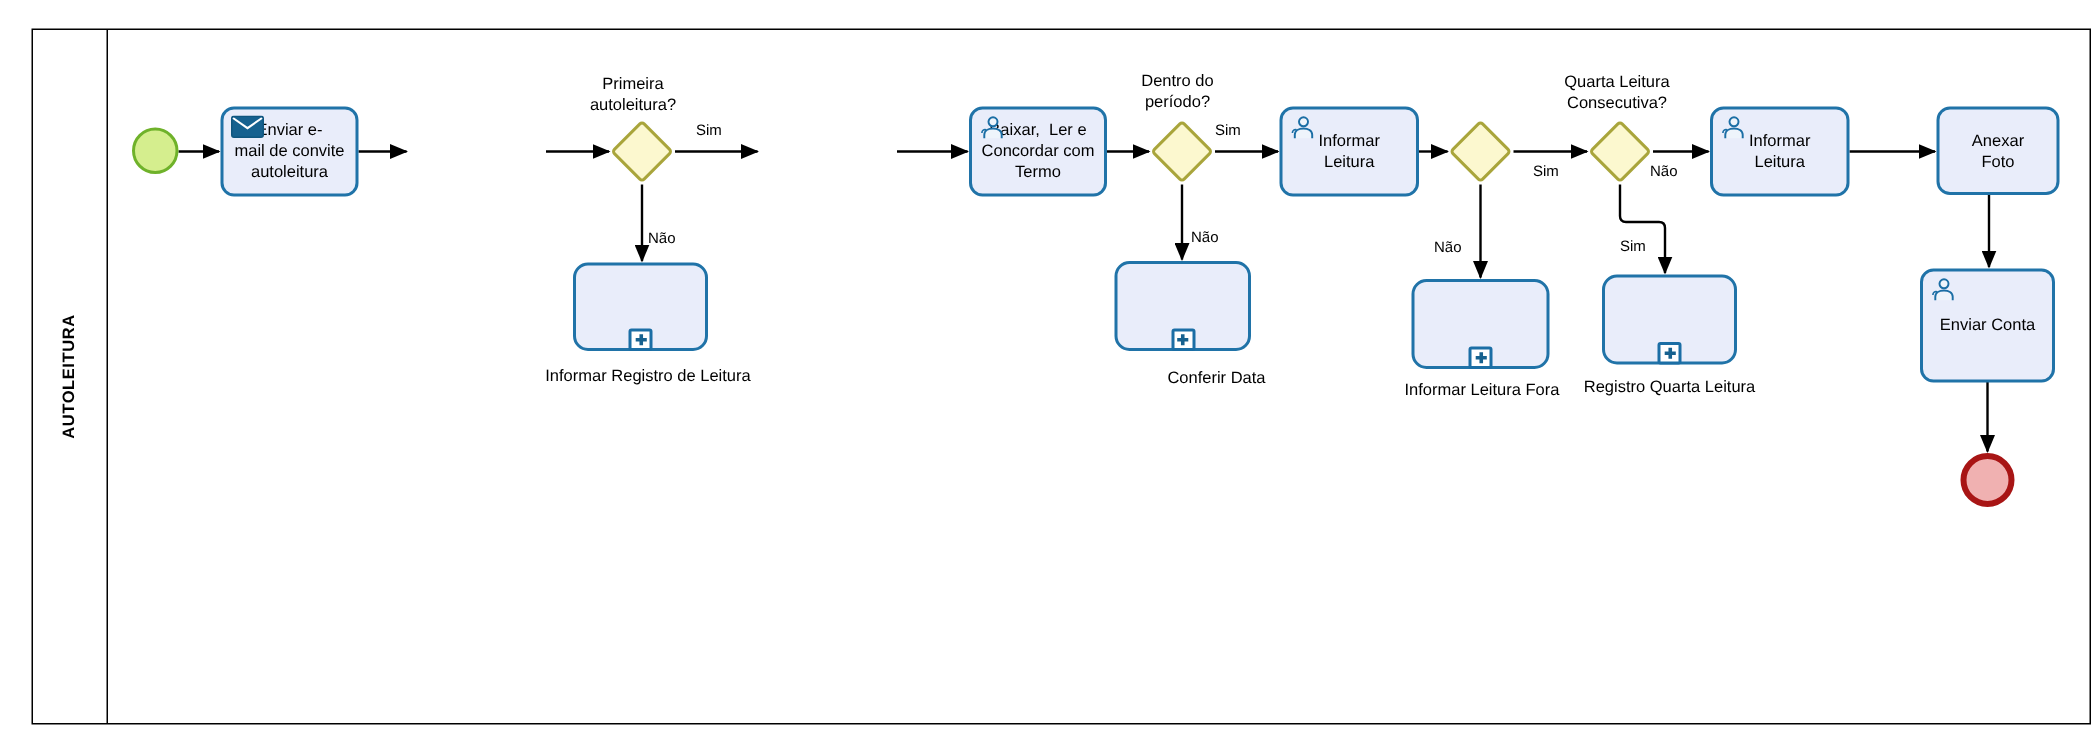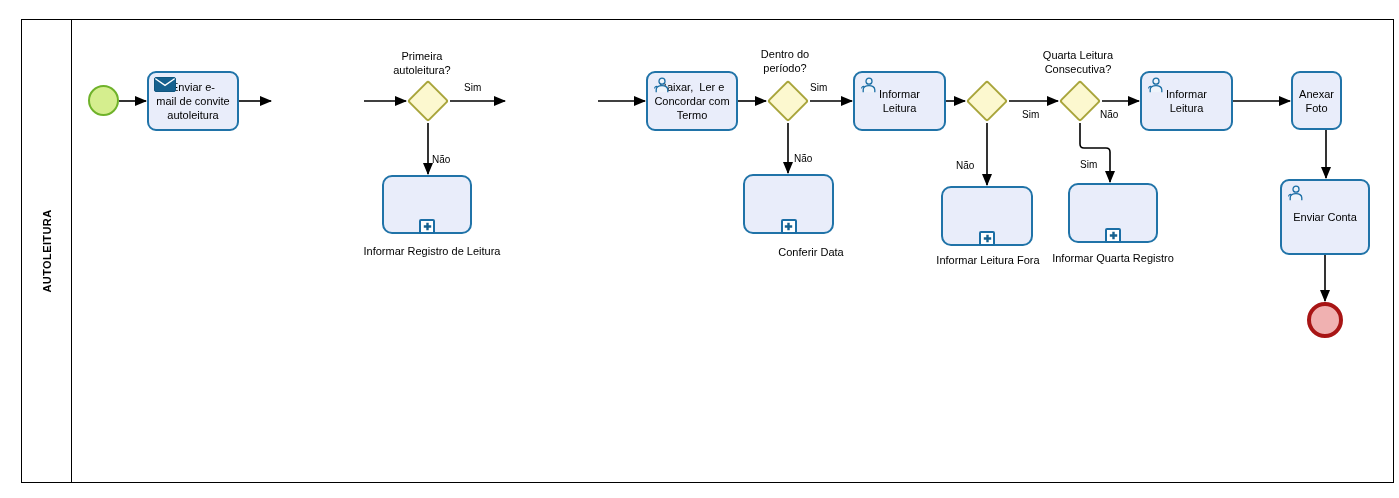--- a/index.html
+++ b/index.html
@@ -105,21 +105,21 @@
   <div class="task" style="left:1140px;top:71px;width:93px;height:60px;">
     <svg class="task-icon" width="17" height="16" viewBox="0 0 17 16">
       <circle cx="9" cy="4.2" r="3" fill="#eef4fb" stroke="#1b6ea5" stroke-width="1.3"></circle>
       <path d="M3.2 15.2 V12.8 C3.2 10 6 8.6 9 8.6 C12 8.6 14.8 10 14.8 12.8 V15.2" fill="#eef4fb" stroke="#1b6ea5" stroke-width="1.3"></path>
       <path d="M1.6 11.6 C1.6 9.8 3 9.1 4.4 9.5" fill="none" stroke="#1b6ea5" stroke-width="1.1"></path>
     </svg>
     <div class="task-label">Informar
 Leitura</div>
   </div>
 
-  <div class="task" style="left:1291px;top:71px;width:51px;height:59px;">
+  <div class="task" style="left:1291px;top:71px;width:82px;height:59px;">
     <div class="task-label">Anexar
 Foto</div>
   </div>
 
   <div class="task" style="left:1280px;top:179px;width:90px;height:76px;">
     <svg class="task-icon" width="17" height="16" viewBox="0 0 17 16">
       <circle cx="9" cy="4.2" r="3" fill="#eef4fb" stroke="#1b6ea5" stroke-width="1.3"></circle>
       <path d="M3.2 15.2 V12.8 C3.2 10 6 8.6 9 8.6 C12 8.6 14.8 10 14.8 12.8 V15.2" fill="#eef4fb" stroke="#1b6ea5" stroke-width="1.3"></path>
       <path d="M1.6 11.6 C1.6 9.8 3 9.1 4.4 9.5" fill="none" stroke="#1b6ea5" stroke-width="1.1"></path>
     </svg>
@@ -174,15 +174,15 @@
   </div>
   <div class="sub-label" style="left:888px;top:254px;">Informar Leitura Fora</div>
 
   <div class="subprocess" style="left:1068px;top:183px;width:90px;height:60px;">
     <div class="sub-marker">
       <svg width="9" height="9" viewBox="0 0 9 9">
           <path d="M4.5 0.8 V8.2 M0.8 4.5 H8.2" stroke="#16618f" stroke-width="2.4"></path>
         </svg>
     </div>
   </div>
-  <div class="sub-label" style="left:1013px;top:252px;">Informar Quarta Registro</div>
+  <div class="sub-label" style="left:1013px;top:252px;">Registro Quarta Leitura</div>
 
 </div>
 
 </body></html>

